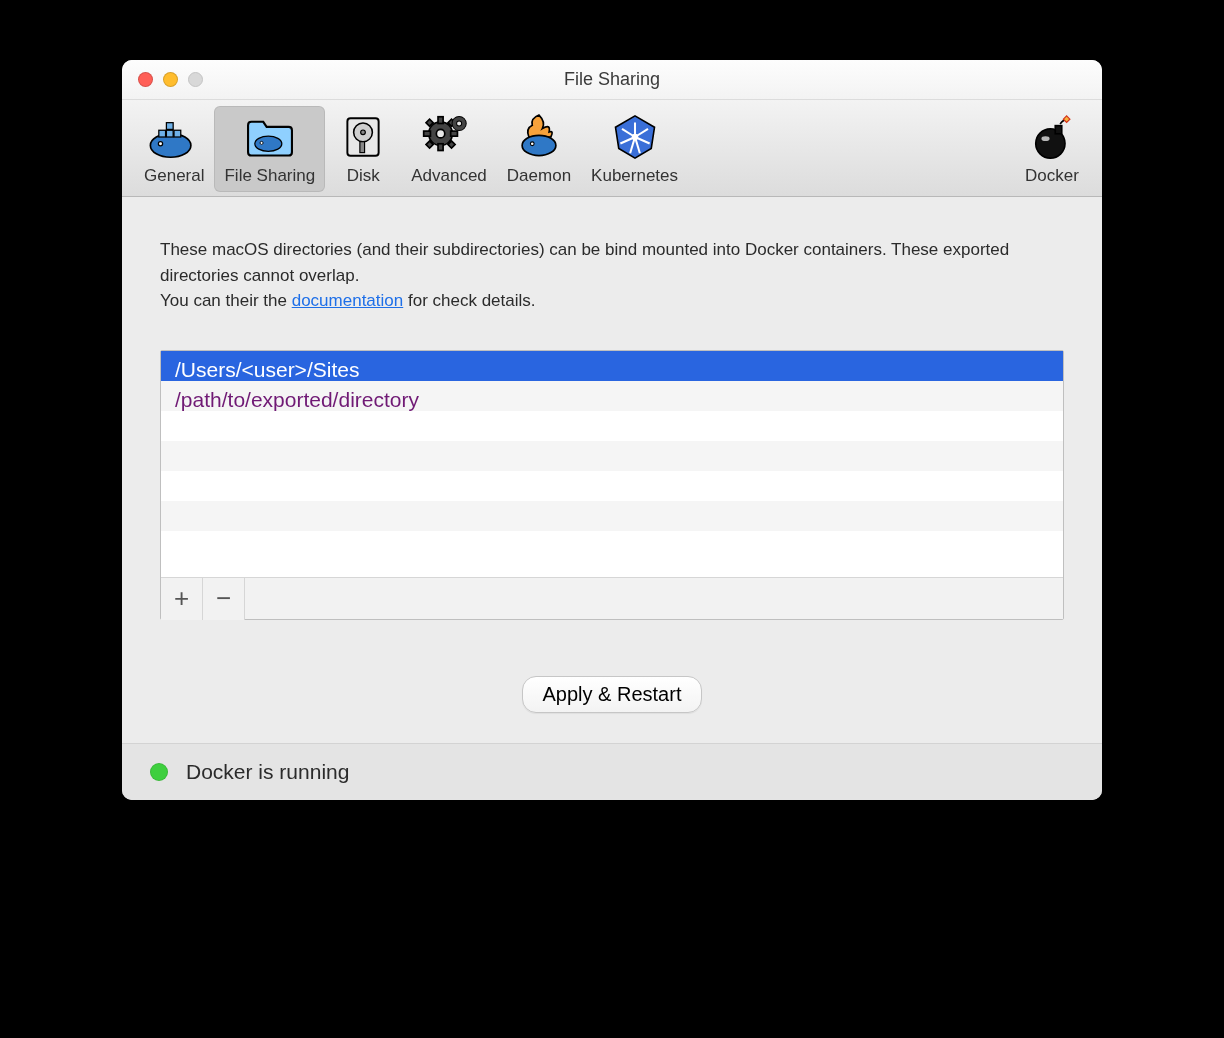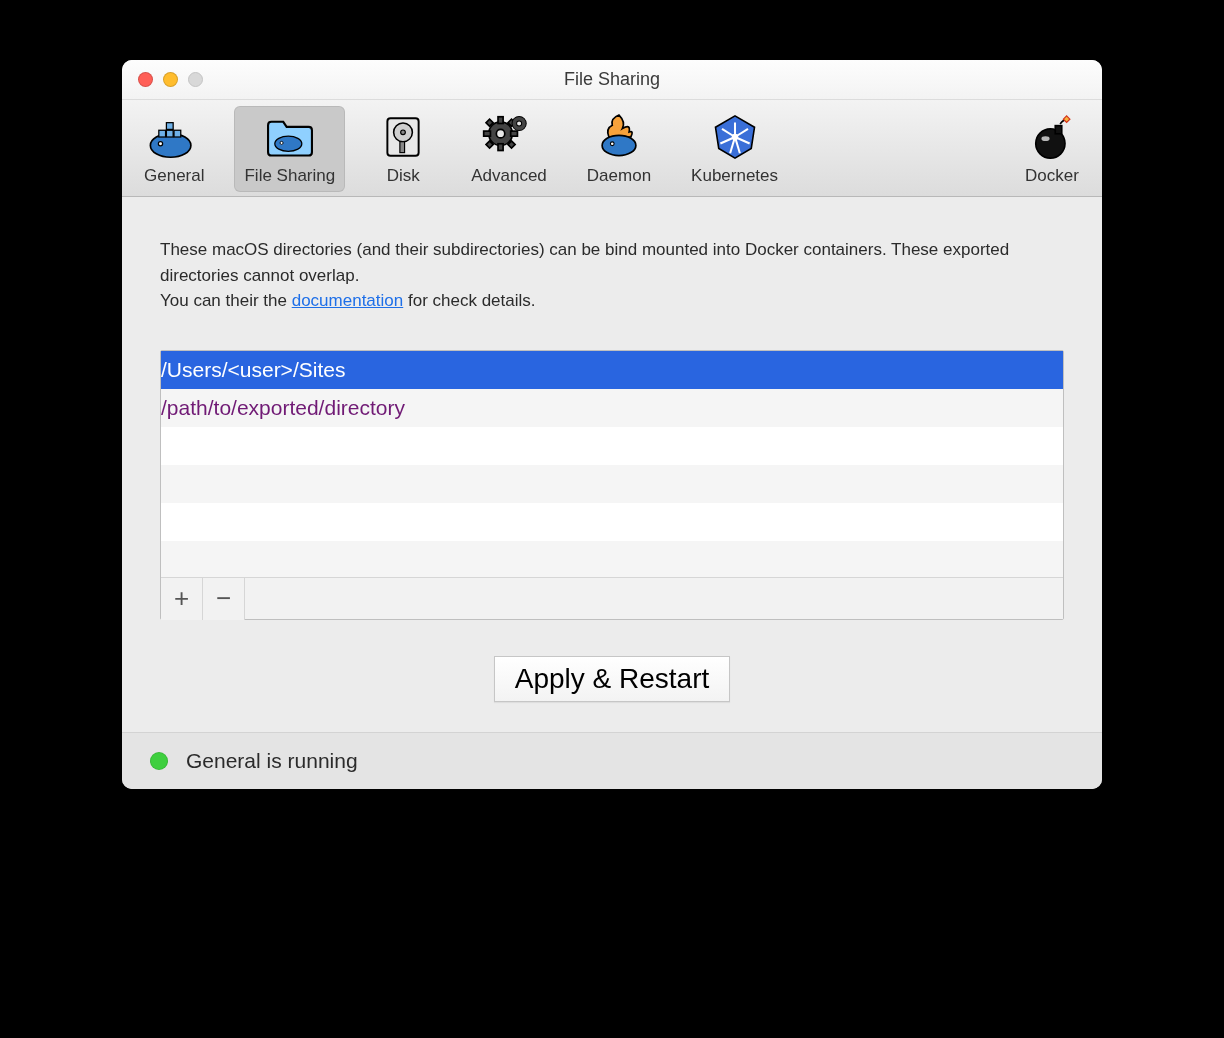--- a/index.html
+++ b/index.html
@@ -43,21 +43,20 @@
     text-align: center;
     font-size: 18px;
     color: #3a3a3a;
   }
   .toolbar {
     background: linear-gradient(#f3f3f3, #dcdcdc);
     border-bottom: 1px solid #b8b8b8;
     display: flex;
     align-items: flex-end;
     padding: 6px 12px 4px 12px;
-    gap: 20px;
   }
   .toolbar-spacer { flex: 1; }
   .tab {
     display: flex;
     flex-direction: column;
     align-items: center;
     padding: 4px 10px 6px 10px;
     border-radius: 6px;
     cursor: default;
     min-width: 76px;
@@ -89,23 +88,23 @@
   .list-box {
     margin-top: 36px;
     border: 1px solid #bfbfbf;
     background: #fff;
     border-radius: 2px;
   }
   .rows {
     height: 226px;
   }
   .row {
-    height: 38px;
+    height: 30px;
     line-height: 38px;
-    padding: 0 0;
+    padding: 0 14px;
     font-size: 21px;
   }
   .row.sel { background: #2965e0; color: #fff; }
   .row.placeholder { color: #701a75; background: #f5f5f5; }
   .row.alt0 { background: #fff; }
   .row.alt1 { background: #f5f5f5; }
   .list-footer {
     display: flex;
     border-top: 1px solid #d6d6d6;
     height: 42px;
@@ -121,27 +120,28 @@
     font-size: 26px;
     color: #555;
     cursor: default;
     background: #f2f2f2;
   }
   .apply-wrap {
     text-align: center;
     margin-top: 36px;
   }
   .apply-btn {
-    font-size: 28px;
+    font-size: 20px;
     padding: 6px 20px;
     background: linear-gradient(#ffffff, #f3f3f3);
     border: 1px solid #c6c6c6;
-    border-radius: 0;
+    border-radius: 14px;
     box-shadow: 0 1px 1px rgba(0,0,0,0.06);
     cursor: default;
+    margin-top: 20px;
   }
   .statusbar {
     background: #e4e4e4;
     border-top: 1px solid #d3d3d3;
     padding: 16px 28px;
     display: flex;
     align-items: center;
     gap: 18px;
   }
   .status-dot {
@@ -298,16 +298,16 @@
       </div>
     </div>
 
     <div class="apply-wrap">
       <button class="apply-btn">Apply &amp; Restart</button>
     </div>
   </div>
 
   <div class="statusbar">
     <div class="status-dot"></div>
-    <div class="status-text">General is running</div>
+    <div class="status-text">Docker is running</div>
   </div>
 
 </div>
 
 </body></html>

